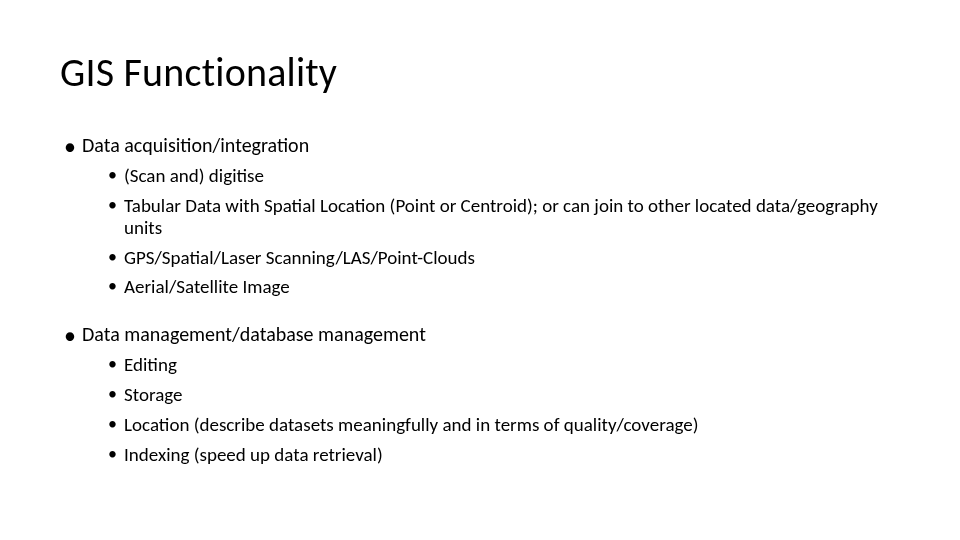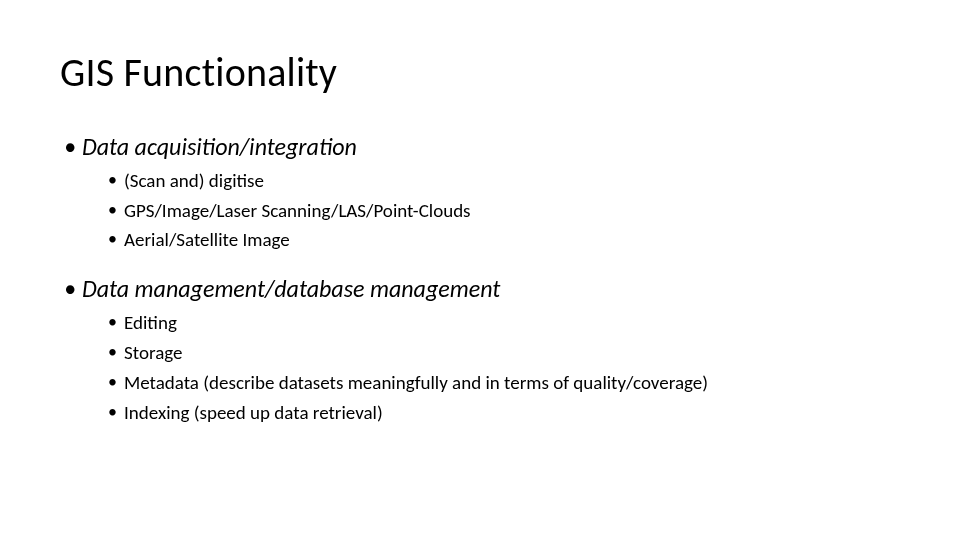--- a/index.html
+++ b/index.html
@@ -11,27 +11,26 @@
     position: relative;
   }
   .title {
     font-size: 40px;
     font-weight: 400;
     letter-spacing: 0.2px;
     margin-bottom: 36px;
     font-family: "Calibri Light", "Calibri", "Segoe UI Light", Arial, sans-serif;
   }
   .l1 {
-    font-size: 24px;
+    font-size: 20px;
     margin-top: 12px;
     margin-bottom: 4px;
     padding-left: 22px;
     position: relative;
     line-height: 1.2;
-    font-style: italic;
   }
   .l1::before {
     content: "•";
     position: absolute;
     left: 4px;
     top: 0;
     font-size: 24px;
   }
   .l2-wrap {
     margin-left: 46px;
@@ -54,24 +53,25 @@
 </style>
 </head>
 <body>
 
 <div class="slide">
   <div class="title">GIS Functionality</div>
 
   <div class="l1">Data acquisition/integration</div>
   <div class="l2-wrap">
     <div class="l2">(Scan and) digitise</div>
-    <div class="l2">GPS/Image/Laser Scanning/LAS/Point-Clouds</div>
+    <div class="l2">Tabular Data with Spatial Location (Point or Centroid); or can join to other located data/geography units</div>
+    <div class="l2">GPS/Spatial/Laser Scanning/LAS/Point-Clouds</div>
     <div class="l2">Aerial/Satellite Image</div>
   </div>
 
   <div class="l1">Data management/database management</div>
   <div class="l2-wrap">
     <div class="l2">Editing</div>
     <div class="l2">Storage</div>
-    <div class="l2">Metadata (describe datasets meaningfully and in terms of quality/coverage)</div>
+    <div class="l2">Location (describe datasets meaningfully and in terms of quality/coverage)</div>
     <div class="l2">Indexing (speed up data retrieval)</div>
   </div>
 </div>
 
 </body></html>

